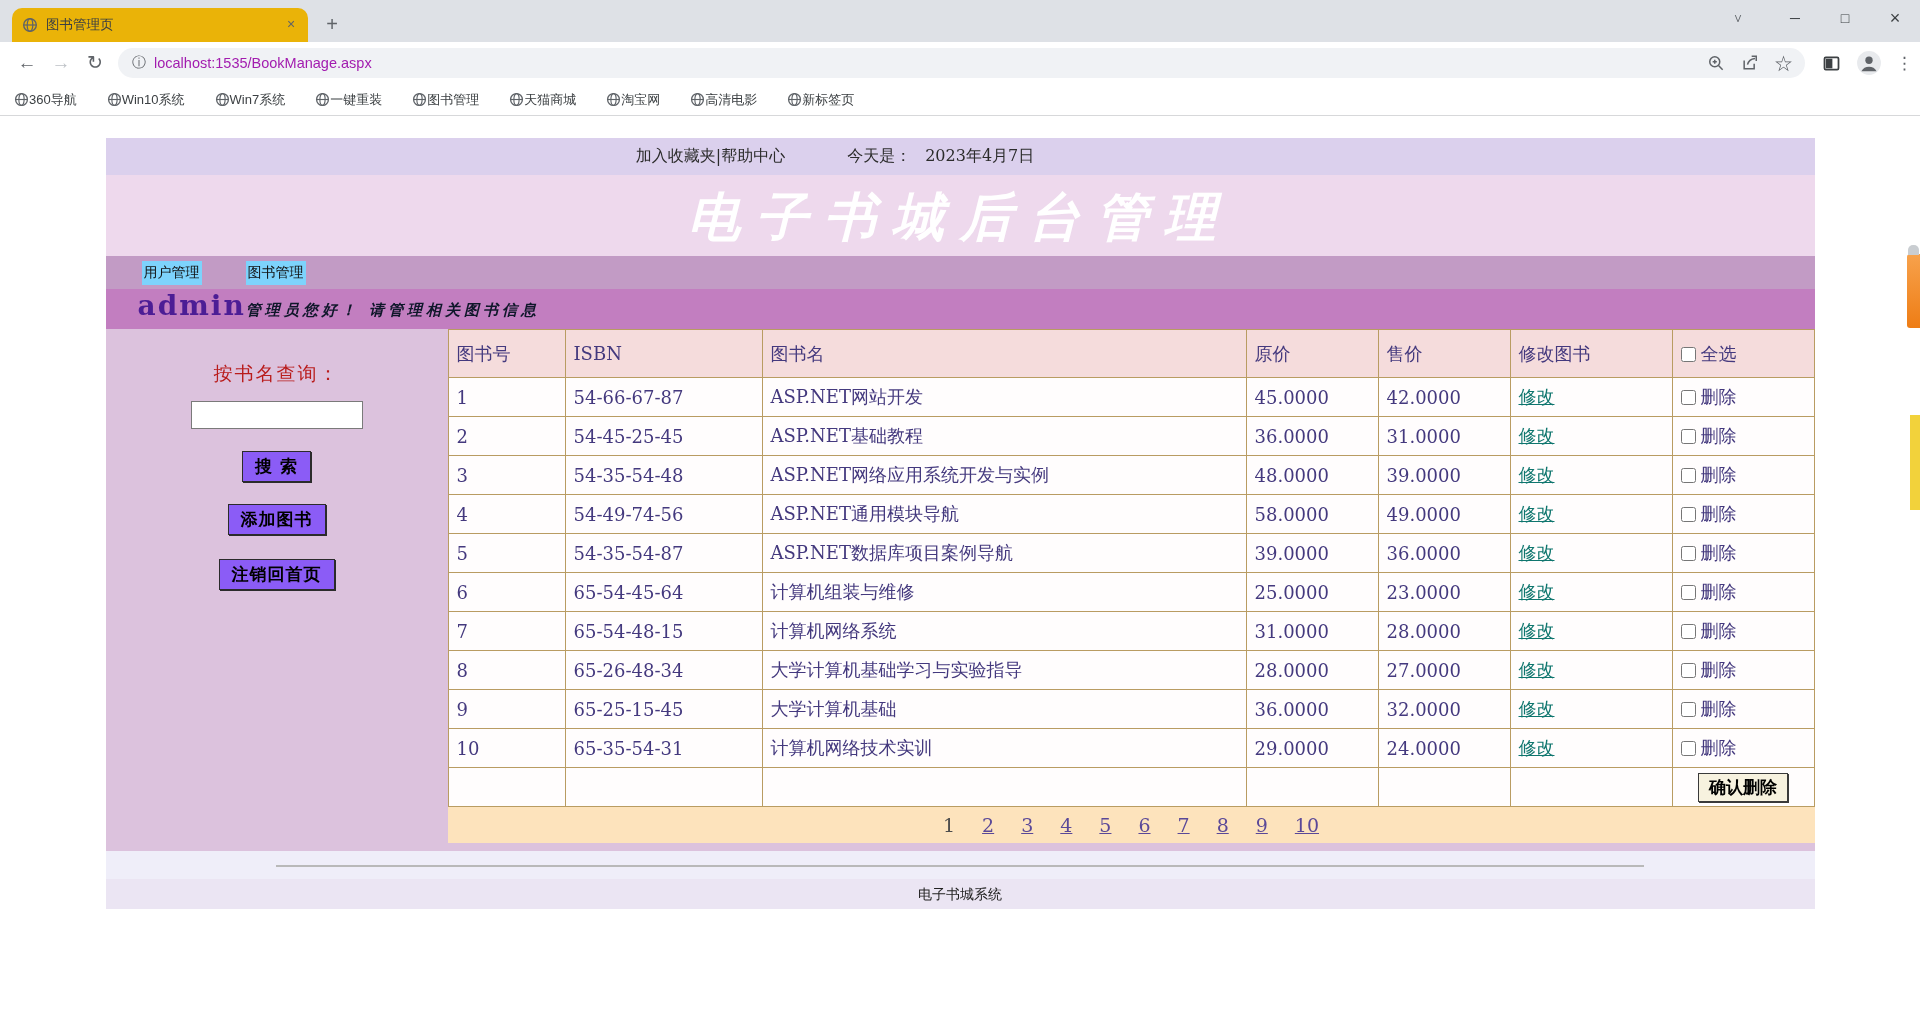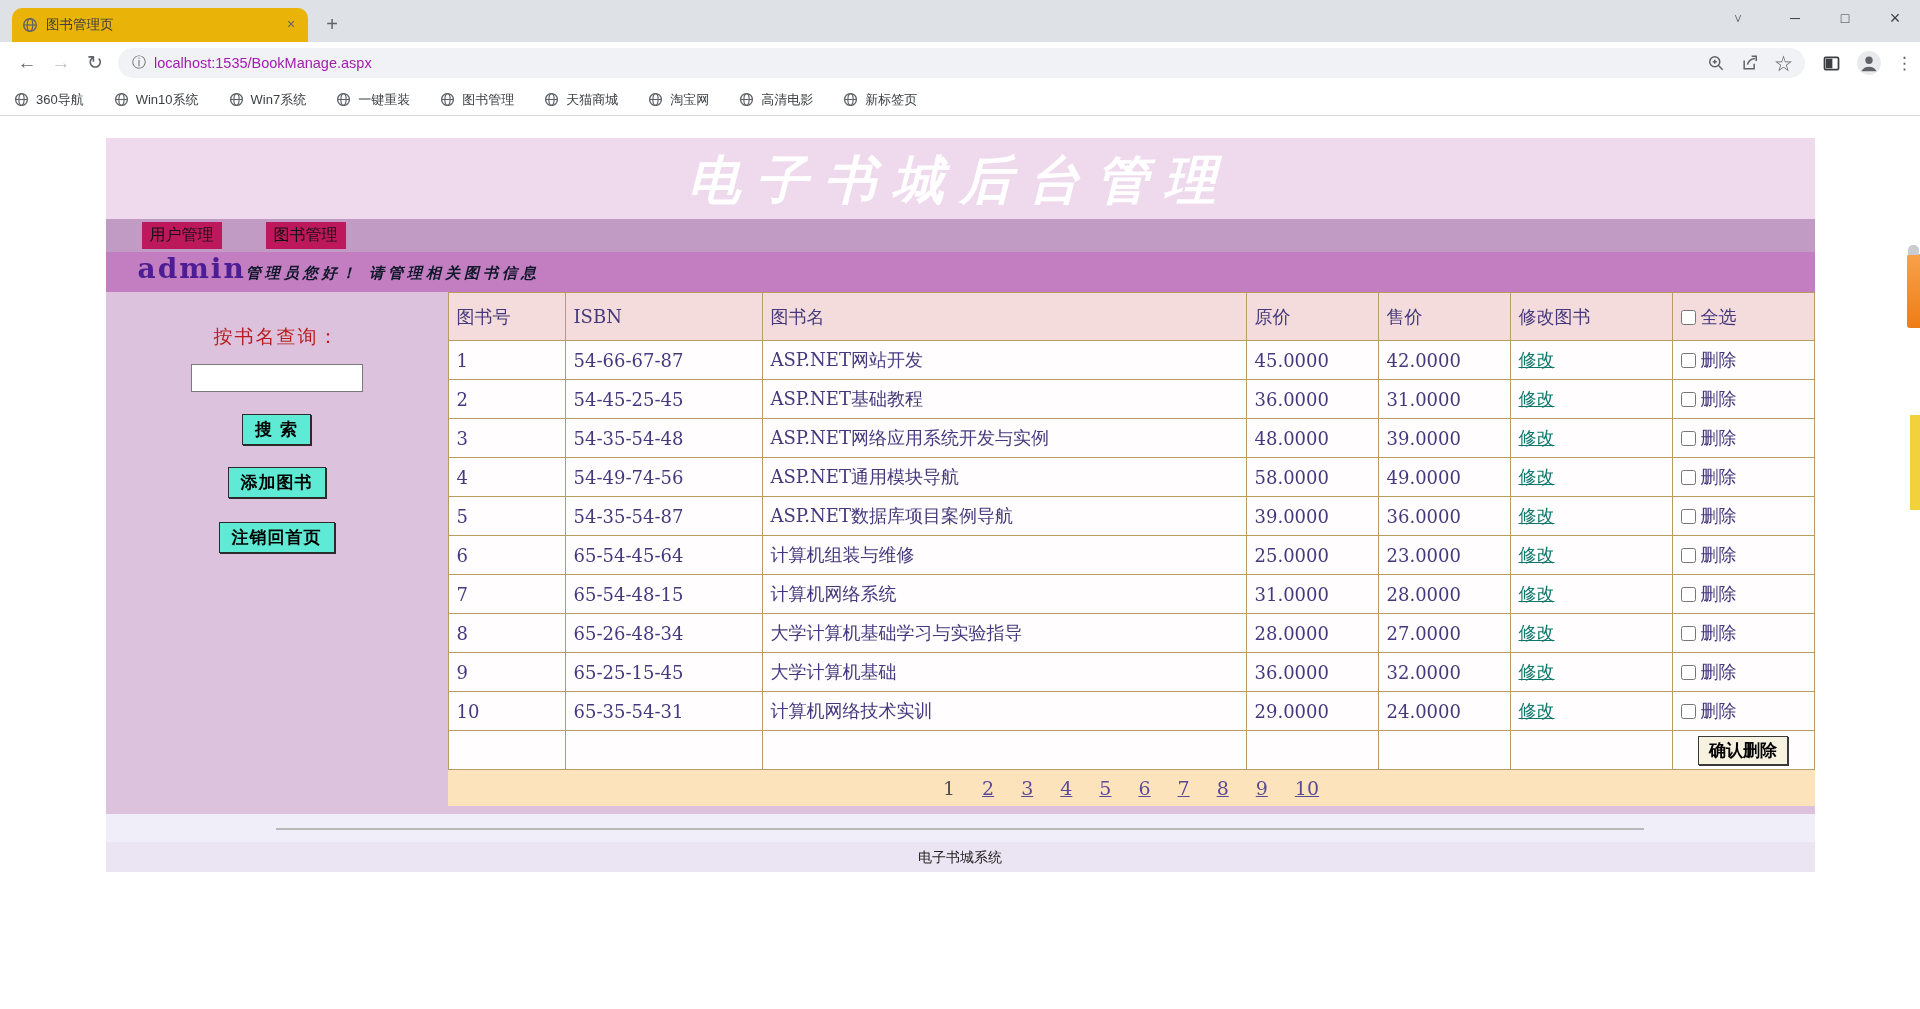--- a/index.html
+++ b/index.html
@@ -30,54 +30,54 @@
     margin:0 10px 0 6px; display:flex; align-items:center; padding:0 10px; }
   .omnibox .info { color:#5f6368; font-size:14px; margin:0 8px 0 4px; }
   .omnibox .url { flex:1; font-size:14.5px; color:#a21caf; }
   .omni-icons { display:flex; align-items:center; gap:14px; margin-right:2px; }
   .toolbar-right { display:flex; align-items:center; gap:14px; margin-left:6px; }
   .icon-star { font-size:19px; color:#5f6368; line-height:1; }
   .icon-dots { font-size:17px; color:#5f6368; width:14px; text-align:center; }
 
   .bookmarks { height:31px; background:#fff; display:flex; align-items:center;
     padding-left:14px; gap:30px; }
-  .bm { display:flex; align-items:center; gap:7px; font-size:13px; color:#3c4043; }
+  .bm { display:flex; align-items:center; font-size:13px; color:#3c4043; }
   .chrome-divider { height:1px; background:#d7d8da; }
 
   
   .viewport { position:relative; height:893px; background:#fff;
     font-family:"DejaVu Serif","Liberation Serif",serif; }
   .site { width:1709px; margin:22px auto 0; }
 
   .site-topbar { height:37px; background:#dbd0ed; display:flex; align-items:center;
     justify-content:center; padding-right:250px; font-size:16px; color:#2c2c2c; }
   .site-topbar .gap { width:62px; }
   .site-topbar .datelbl { margin-right:14px; }
 
   .site-title { height:81px; background:#eed9ed; color:#fff; text-align:center;
     line-height:84px; font-size:52px; font-weight:bold; font-style:italic;
     letter-spacing:16px; }
 
   .site-nav { height:33px; background:#c29bc5; display:flex; align-items:center;
     padding-left:36px; gap:44px; }
-  .nav-tab { background:#be185d; color:#111; font-size:16px; padding:3px 8px;
+  .nav-tab { background:#7dd3fc; color:#111; font-size:14px; padding:3px 2px;
     cursor:pointer; }
 
   .admin-bar { height:40px; background:#c27ec0; display:flex; align-items:baseline;
     padding-left:32px; }
   .admin-name { color:#4c1d95; font-size:28px; font-weight:bold; letter-spacing:2px;text-align:right; }
   .admin-msg { color:#0f172a; font-size:15px; font-weight:bold; font-style:italic;
     letter-spacing:4px; }
 
   .content { display:flex; background:#dcc2dd; padding-bottom:8px; }
   .sidebar { width:342px; padding-top:32px; text-align:center; flex-shrink:0; }
   .sidebar .lbl { font-size:19px; color:#b91c1c; letter-spacing:2px; }
   .sidebar input[type=text] { width:172px; height:28px; margin-top:14px;
     border:1px solid #7a7a7a; background:#fff; font-size:16px; padding:0 4px; }
-  .side-btn { display:block; margin:4px auto; background:#5eead4;
+  .side-btn { display:block; margin:4px auto; background:#8b5cf6;
     border:1px solid #2b2b2b; box-shadow:1px 1px 0 #2b2b2b;
     font-family:inherit; font-size:17px; font-weight:bold; padding:3px 12px;
     cursor:pointer; letter-spacing:1px; }
   .side-btn.b1 { margin-top:22px; }
   .side-btn.b2 { margin-top:22px; }
   .side-btn.b3 { margin-top:24px; }
 
   .table-wrap { flex:1; }
   table.books { width:100%; border-collapse:collapse; font-size:18px; color:#44397e; }
   table.books th, table.books td { border:1px solid #b99c62; padding:0 8px;
@@ -259,20 +259,28 @@
         <line x1="1.7" y1="8" x2="14.3" y2="8" stroke="#5f6368" stroke-width="1.2"></line>
       </svg>
       <span>新标签页</span>
     </span>
   </div>
 <div class="chrome-divider"></div>
 
 <div class="viewport">
   <div class="site">
 
+    <div class="site-topbar">
+      <span>加入收藏夹</span>
+      <span>|</span>
+      <span>帮助中心</span>
+      <span class="gap"></span>
+      <span class="datelbl">今天是：</span>
+      <span>2023年4月7日</span>
+    </div>
 
     <div class="site-title">电子书城后台管理</div>
 
     <div class="site-nav">
       <span class="nav-tab">用户管理</span>
       <span class="nav-tab">图书管理</span>
     </div>
 
     <div class="admin-bar">
       <span class="admin-name">admin</span>

